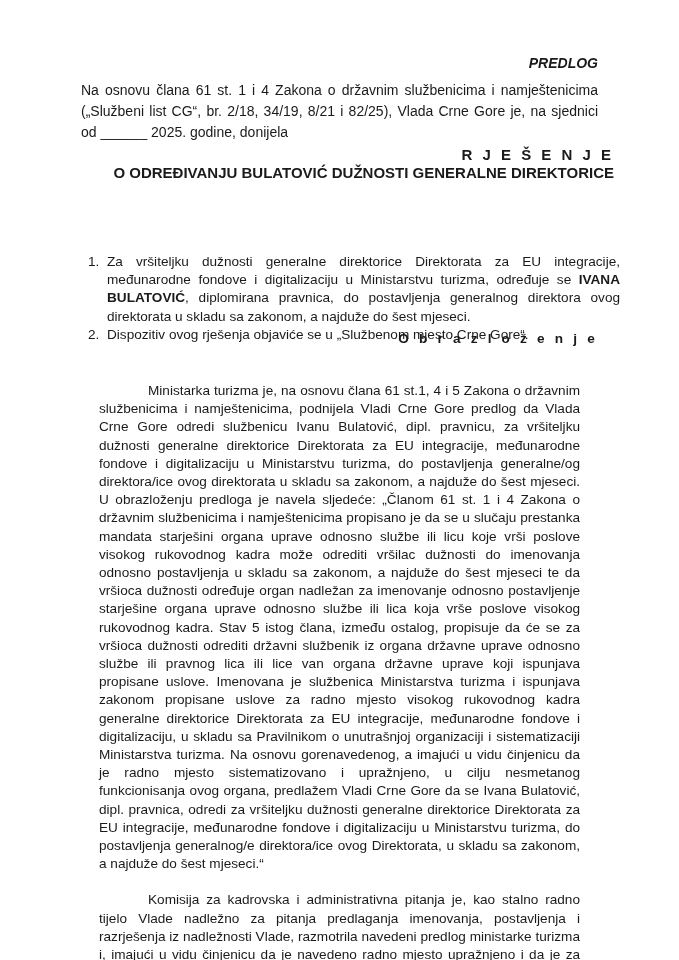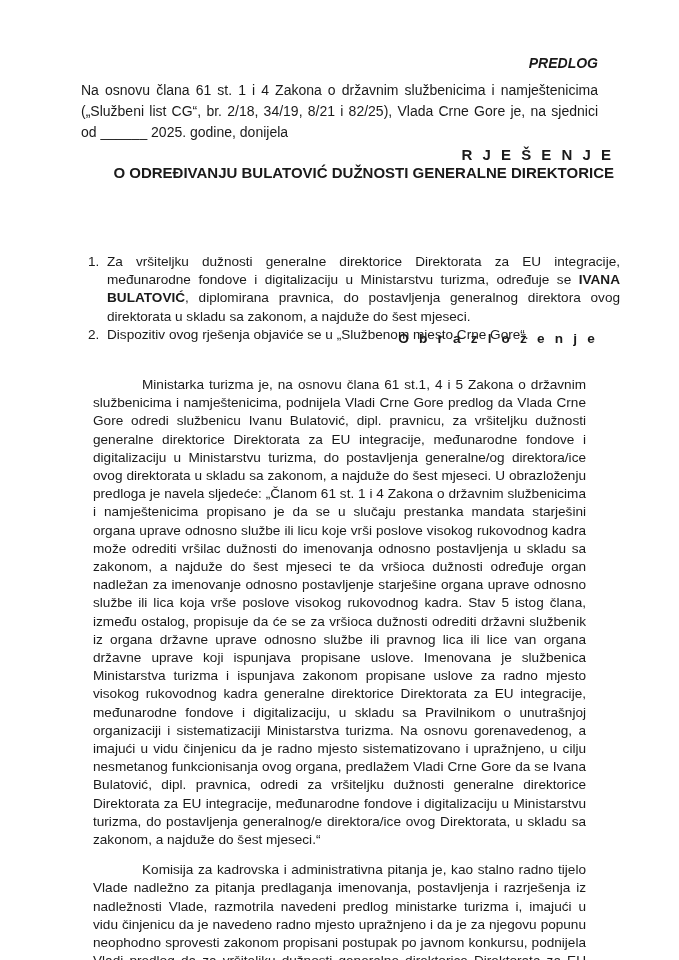--- a/index.html
+++ b/index.html
@@ -30,21 +30,21 @@
   }
   ol.decision li { padding-left: 4px; }
   .obraz-title {
     position: absolute; left: 0; top: 331px; width: 517px;
     text-align: right; font-weight: bold; font-size: 13.6px; letter-spacing: 3.2px;
   }
   .body-text {
     position: absolute; left: 0; top: 364px; width: 517px;
     font-size: 13.6px; line-height: 18.2px; text-align: justify;
   }
-  .body-text p { margin: 12px; text-indent: 49px; }
+  .body-text p { margin: 18px; text-indent: 49px; }
 </style>
 </head>
 <body>
 
 <div class="page">
   <div class="predlog">PREDLOG</div>
 
   <div class="intro">Na osnovu člana 61 st. 1 i 4 Zakona o državnim službenicima i namještenicima („Službeni list CG“, br. 2/18, 34/19, 8/21 i 82/25), Vlada Crne Gore je, na sjednici od ______ 2025. godine, donijela</div>
 
   <div class="title-block">

